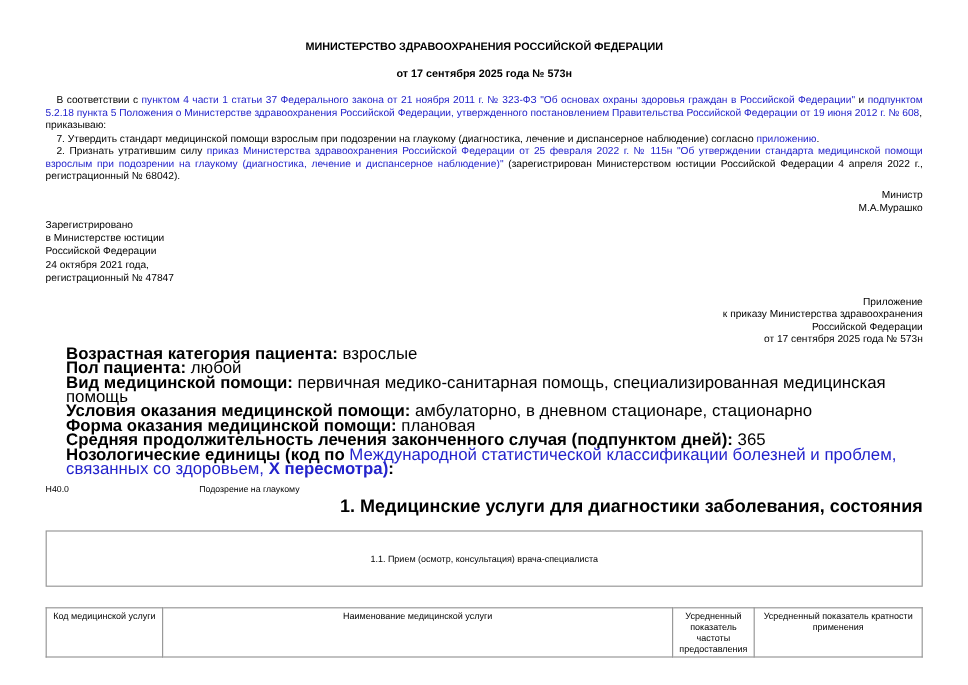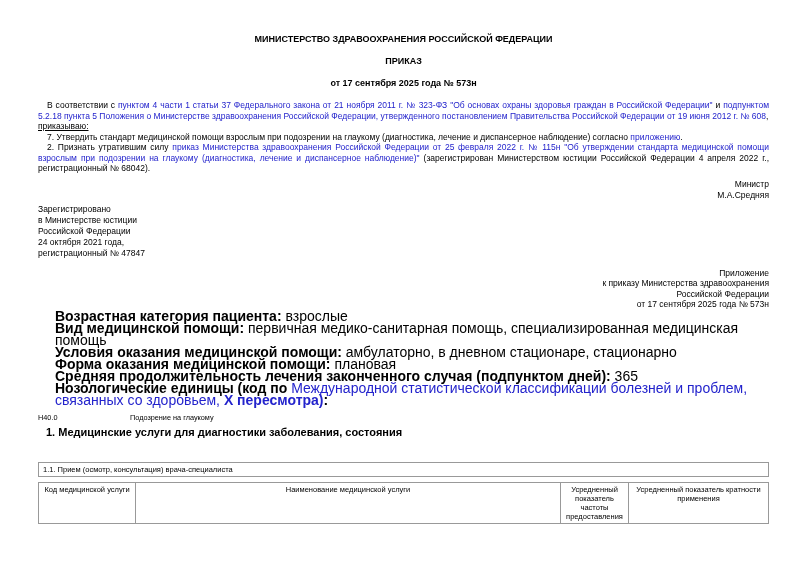--- a/index.html
+++ b/index.html
@@ -12,78 +12,78 @@
   }
   .page { width: 807px; height: 571px; padding: 34px 38px 0 38px; }
   .c { text-align: center; }
   .bold { font-weight: bold; }
   .hline { font-size: 9px; line-height: 10px; margin-bottom: 12px; }
   .doc-title { font-size: 9px; line-height: 11px; margin-top: 9px; }
   .link { color: var(--link, #2323cc); cursor: pointer; text-decoration: none; }
   .doc-title .link { color: var(--title-link, #0000dd); }
   .para { font-size: 8.5px; line-height: 10.5px; text-align: justify; margin: 0; text-indent: 9px; }
   .preamble-wrap { margin-top: 11px; }
-  .plain-line { font-size: 8.5px; line-height: 10.5px; text-decoration: underline; }
+  .plain-line { font-size: 8.5px; line-height: 10.5px; }
   .right { text-align: right; }
   .sig { margin-top: 5px; font-size: 8.5px; line-height: 11px; }
   .reg { margin-top: 3px; font-size: 8.5px; line-height: 11px; }
   .appendix { margin-top: 9px; font-size: 8.5px; line-height: 10.5px; }
   .standard-title { font-size: 9px; line-height: 11px; margin-top: 9px; }
   .attrs { margin-left: 17px; font-size: 14px; line-height: 12px; }
-  .icd-row { display: flex; font-size: 7.3px; line-height: 9px; margin-top: 7px; }
+  .icd-row { display: flex; font-size: 7.3px; line-height: 9px; margin-top: 7px; gap: 36px; }
   .icd-code { width: 92px; flex: 0 0 92px; }
-  .sec-title { font-size: 11px; line-height: 11px; margin: 5px 0 24px 8px; }
+  .sec-title { font-size: 15px; line-height: 11px; margin: 5px 0 14px 8px; text-align: right; }
   .band {
     border: 1px solid var(--border, #999999);
-    font-size: 7.5px; line-height: 9px; padding: 2px 4px; margin-bottom: 5px;
+    font-size: 7.5px; line-height: 9px; padding: 18px 4px; margin-bottom: 17px; text-align: center;
   }
   table.svc { border-collapse: collapse; width: 100%; table-layout: fixed; font-size: 7.5px; line-height: 9px; }
   table.svc th, table.svc td { border: 1px solid var(--border, #999999); padding: 2px 4px; vertical-align: top; }
   table.svc th { font-weight: normal; text-align: center; }
 </style>
 </head>
 <body>
 
 <div class="page">
 
   <div class="c bold hline">МИНИСТЕРСТВО ЗДРАВООХРАНЕНИЯ РОССИЙСКОЙ ФЕДЕРАЦИИ</div>
-  <div class="c bold hline">ПРИКАЗ</div>
   <div class="c bold hline">от 17 сентября 2025 года № 573н</div>
 
 
   <div class="preamble-wrap">
     <p class="para"><span>В соответствии с </span><span class="link">пунктом 4 части 1 статьи 37 Федерального закона от 21 ноября 2011 г. № 323-ФЗ "Об основах охраны здоровья граждан в Российской Федерации"</span><span> и </span><span class="link">подпунктом 5.2.18 пункта 5 Положения о Министерстве здравоохранения Российской Федерации, утвержденного постановлением Правительства Российской Федерации от 19 июня 2012 г. № 608</span><span>,</span></p>
     <div class="plain-line">приказываю:</div>
     <p class="para"><span>7. Утвердить стандарт медицинской помощи взрослым при подозрении на глаукому (диагностика, лечение и диспансерное наблюдение) согласно </span><span class="link">приложению</span><span>.</span></p>
     <p class="para"><span>2. Признать утратившим силу </span><span class="link">приказ Министерства здравоохранения Российской Федерации от 25 февраля 2022 г. № 115н "Об утверждении стандарта медицинской помощи взрослым при подозрении на глаукому (диагностика, лечение и диспансерное наблюдение)"</span><span> (зарегистрирован Министерством юстиции Российской Федерации 4 апреля 2022 г., регистрационный № 68042).</span></p>
   </div>
 
   <div class="right sig">
     <div>Министр</div>
-    <div>М.А.Средняя</div>
+    <div>М.А.Мурашко</div>
   </div>
 
   <div class="reg">
     <div>Зарегистрировано</div>
     <div>в Министерстве юстиции</div>
     <div>Российской Федерации</div>
     <div>24 октября 2021 года,</div>
     <div>регистрационный № 47847</div>
   </div>
 
   <div class="right appendix">
     <div>Приложение</div>
     <div>к приказу Министерства здравоохранения</div>
     <div>Российской Федерации</div>
     <div>от 17 сентября 2025 года № 573н</div>
   </div>
 
 
   <div class="attrs">
     <div><span class="bold">Возрастная категория пациента:</span><span> взрослые</span></div>
+    <div><span class="bold">Пол пациента:</span><span> любой</span></div>
     <div><span class="bold">Вид медицинской помощи:</span><span> первичная медико-санитарная помощь, специализированная медицинская помощь</span></div>
     <div><span class="bold">Условия оказания медицинской помощи:</span><span> амбулаторно, в дневном стационаре, стационарно</span></div>
     <div><span class="bold">Форма оказания медицинской помощи:</span><span> плановая</span></div>
     <div><span class="bold">Средняя продолжительность лечения законченного случая (подпунктом дней):</span><span> 365</span></div>
     <div><span class="bold">Нозологические единицы (код по </span><span class="link">Международной статистической классификации болезней и проблем, связанных со здоровьем,</span><span class="bold link"> X пересмотра)</span><span class="bold">:</span></div>
   </div>
 
   <div class="icd-row">
     <div class="icd-code">H40.0</div>
     <div>Подозрение на глаукому</div>

